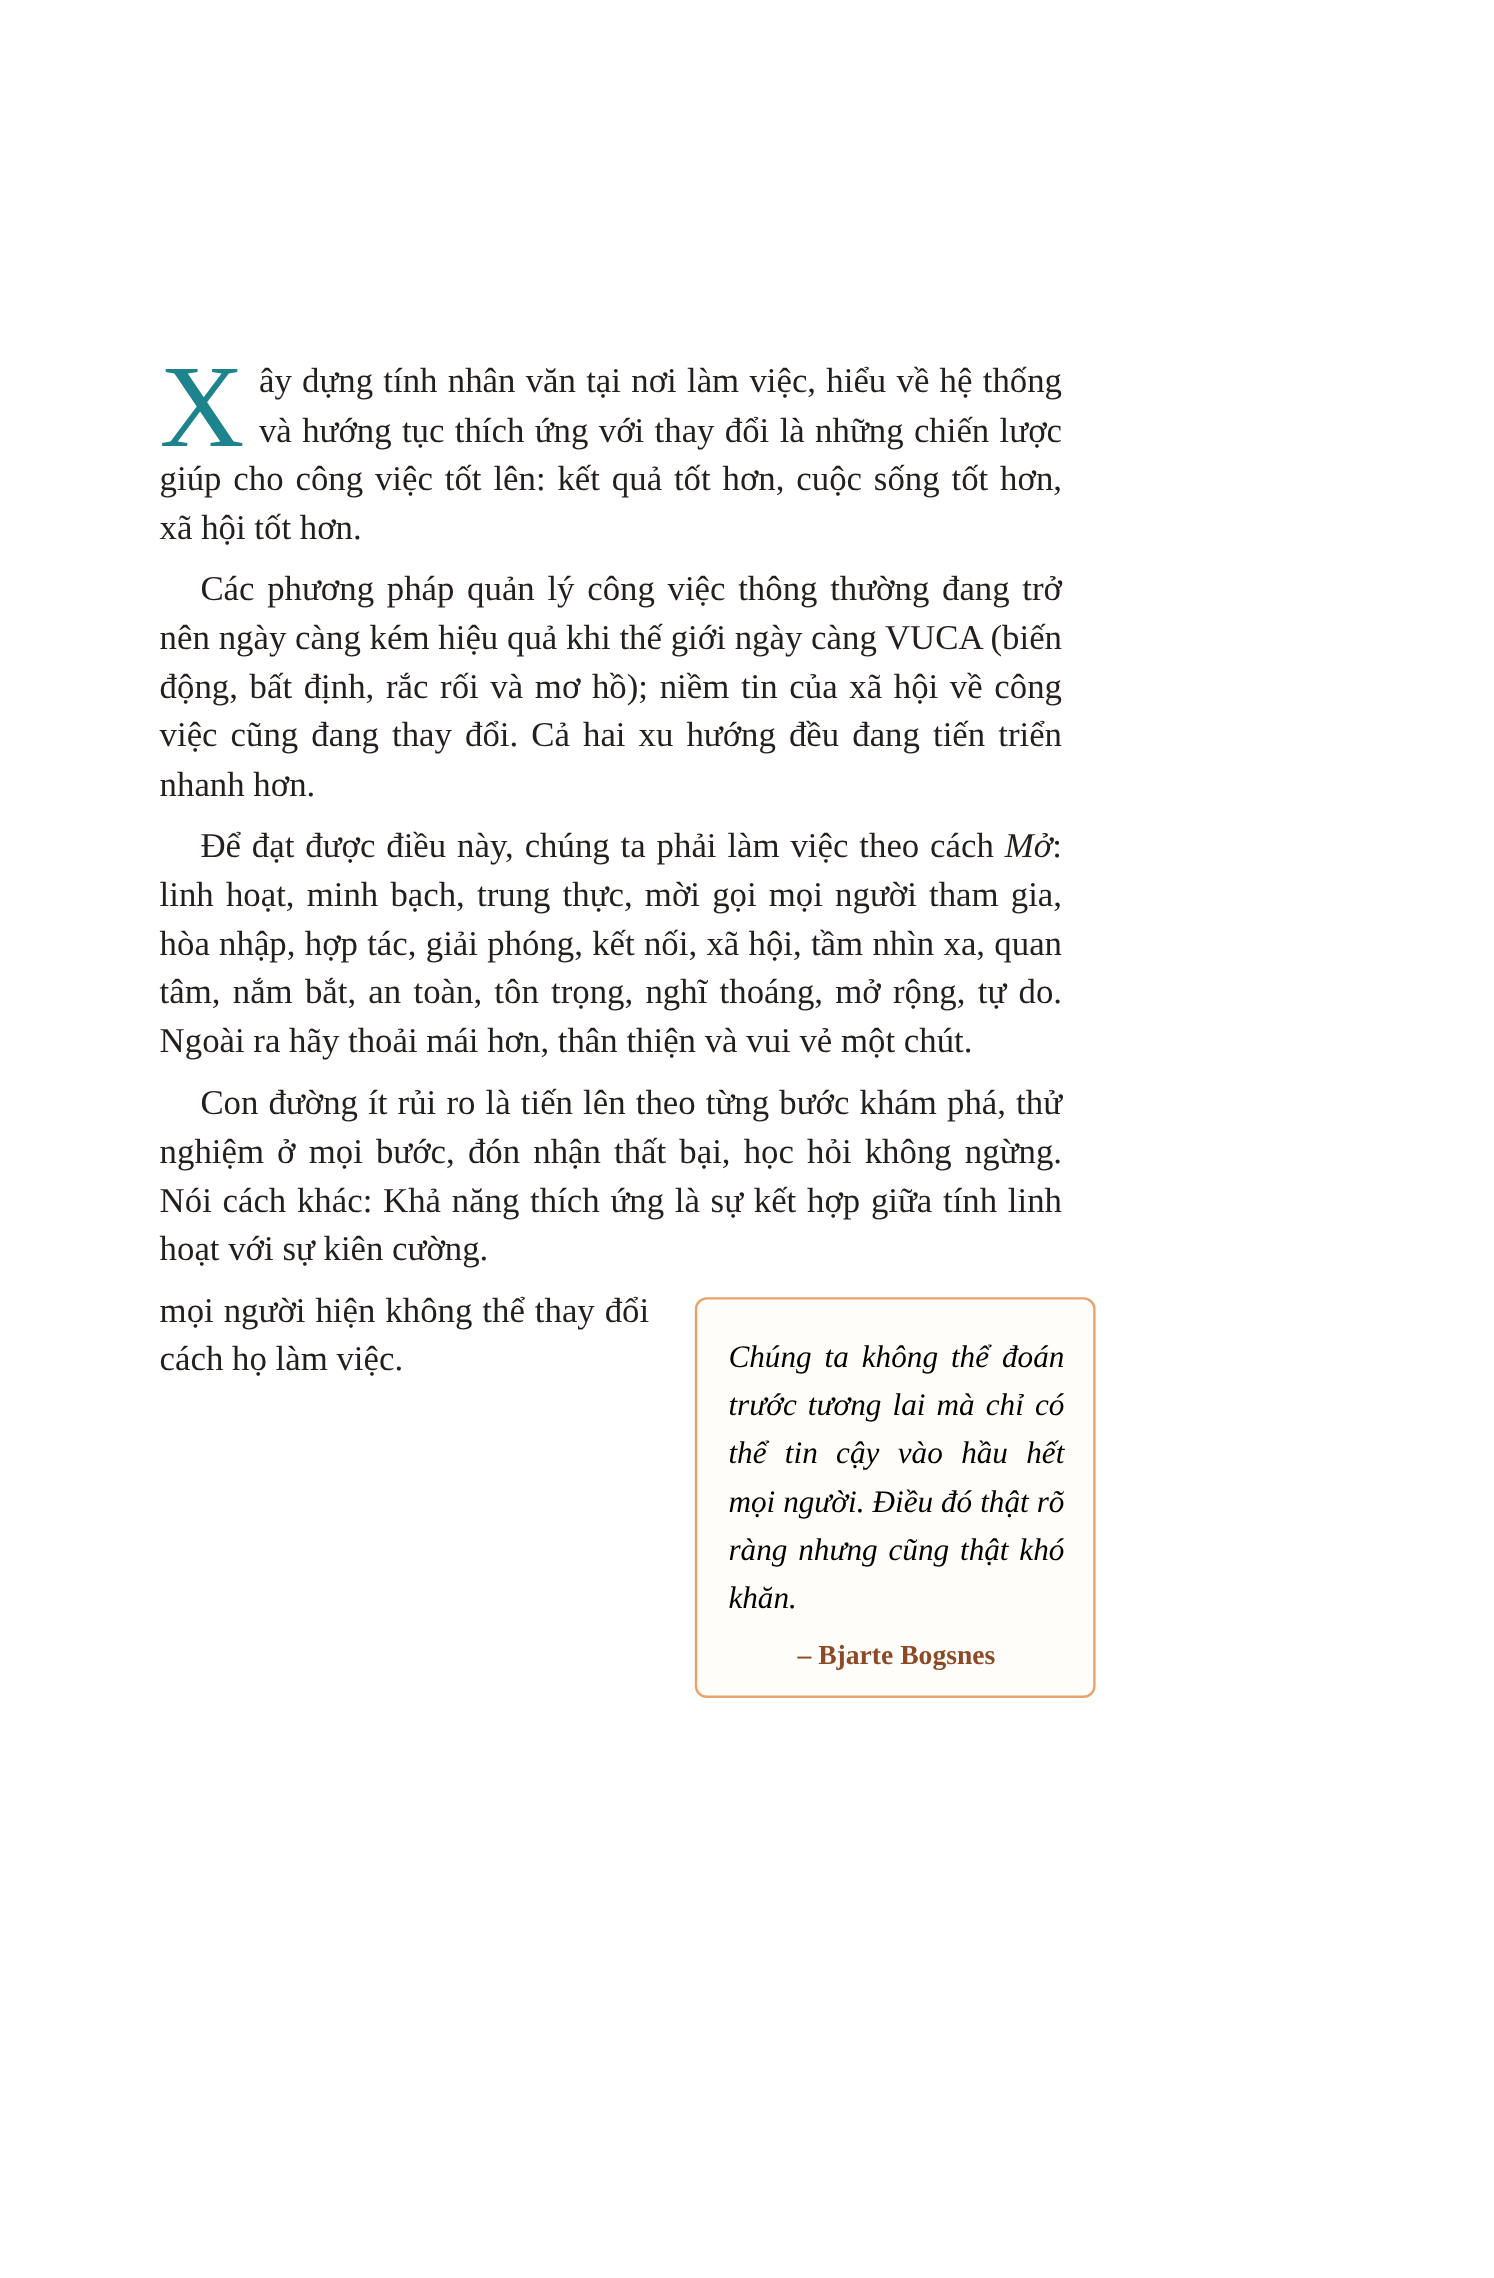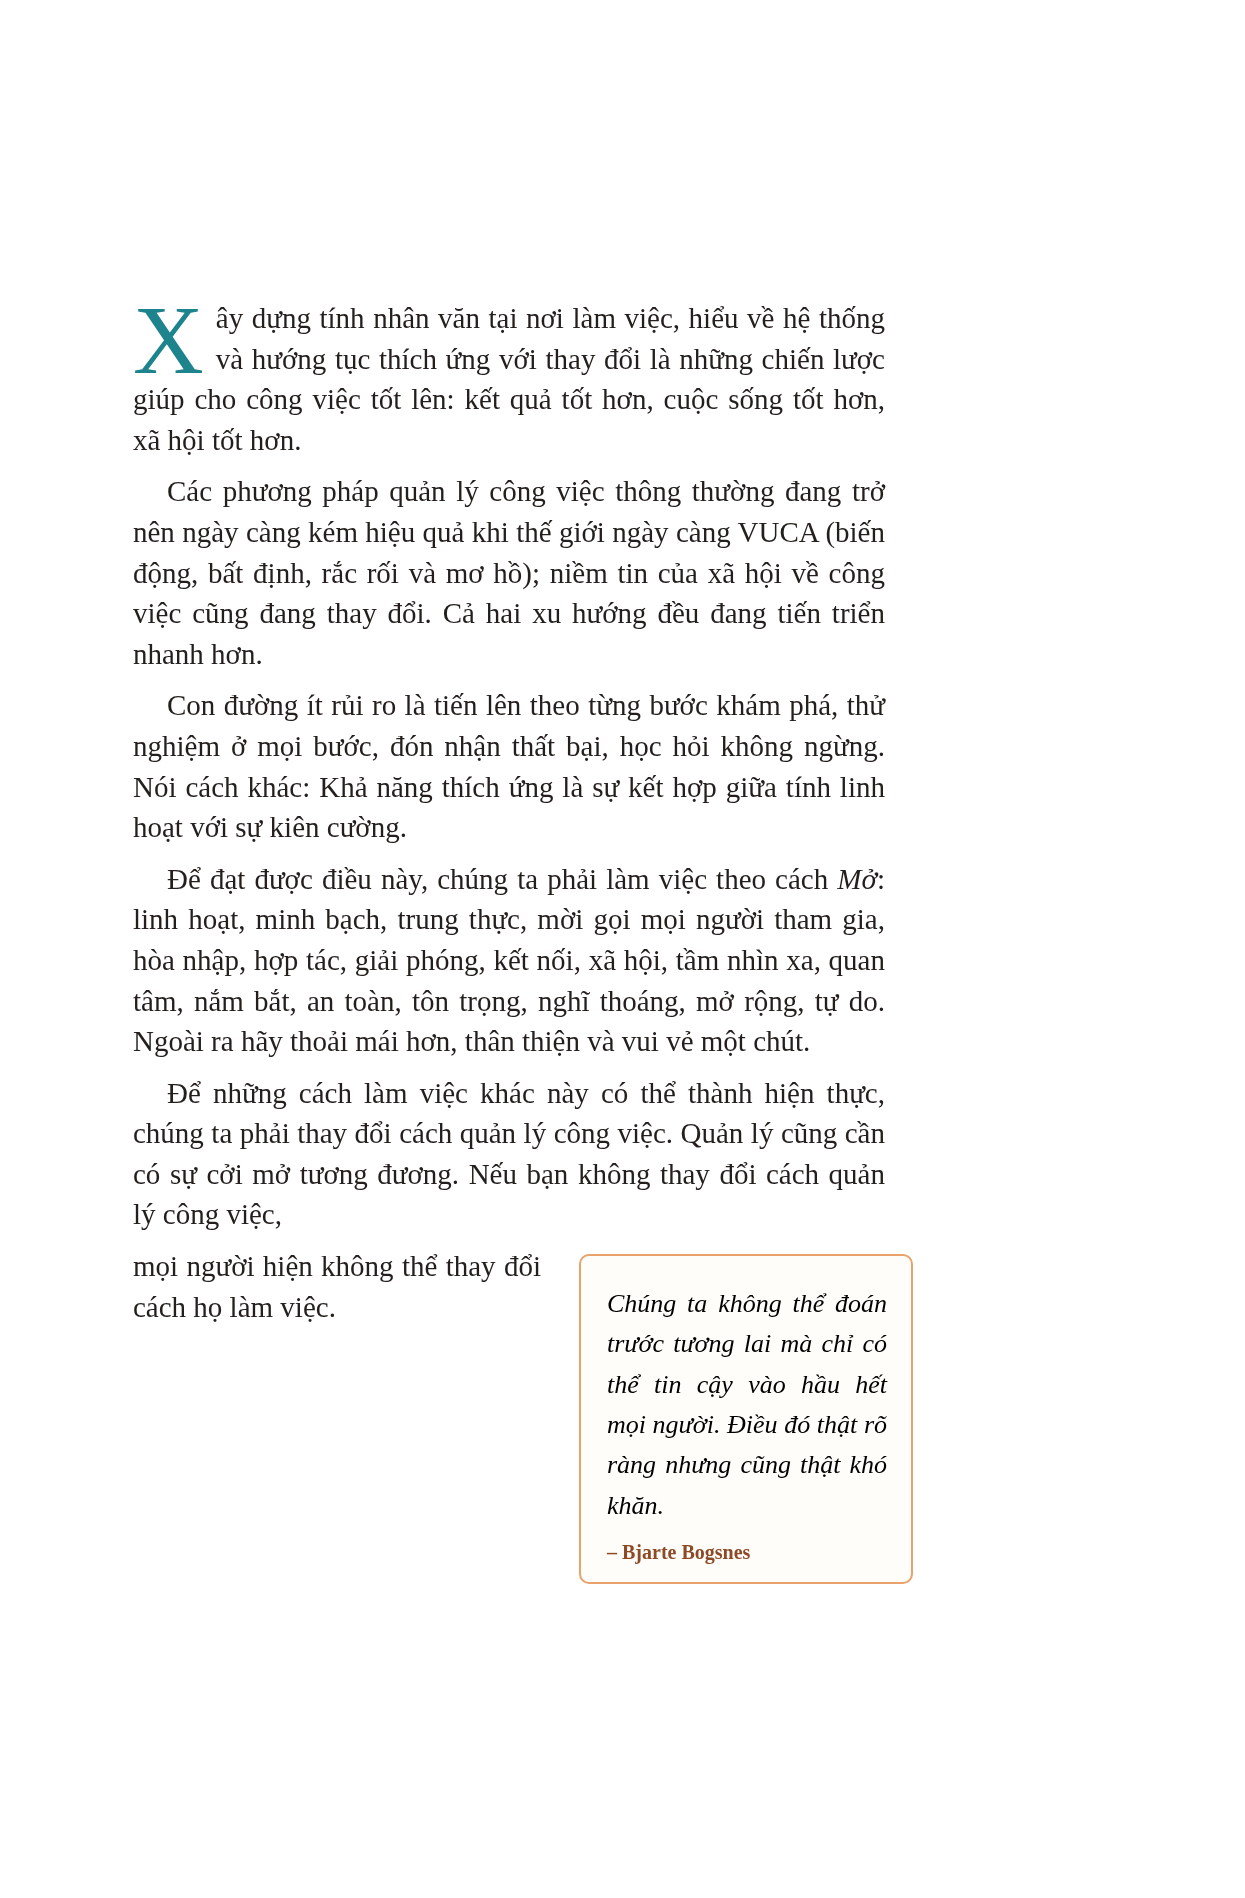--- a/index.html
+++ b/index.html
@@ -58,44 +58,43 @@
     margin: 0 0 12px 0 !important;
     font-size: 26px;
     line-height: 1.55;
     font-style: italic;
     color: #000000;
     text-align: justify;
     text-indent: 0;
   }
   .quote-attr {
     margin: 0 !important;
-    font-size: 20px;
+    font-size: 23px;
     font-weight: bold;
     color: #8c4a26;
-    text-align: left;
+    text-align: center;
   }
   .no-indent {
     text-indent: 0;
   }
 </style>
 </head>
 <body>
 
 <div class="page">
   <div class="content">
 
     <p><span class="dropcap">X</span><span>ây dựng tính nhân văn tại nơi làm việc, hiểu về hệ thống và hướng tục thích ứng với thay đổi là những chiến lược giúp cho công việc tốt lên: kết quả tốt hơn, cuộc sống tốt hơn, xã hội tốt hơn.</span></p>
 
     <p class="indent">Các phương pháp quản lý công việc thông thường đang trở nên ngày càng kém hiệu quả khi thế giới ngày càng VUCA (biến động, bất định, rắc rối và mơ hồ); niềm tin của xã hội về công việc cũng đang thay đổi. Cả hai xu hướng đều đang tiến triển nhanh hơn.</p>
 
+    <p class="indent"><span>Để đạt được điều này, chúng ta phải làm việc theo cách </span><span class="italic">Mở</span><span>: linh hoạt, minh bạch, trung thực, mời gọi mọi người tham gia, hòa nhập, hợp tác, giải phóng, kết nối, xã hội, tầm nhìn xa, quan tâm, nắm bắt, an toàn, tôn trọng, nghĩ thoáng, mở rộng, tự do. Ngoài ra hãy thoải mái hơn, thân thiện và vui vẻ một chút.</span></p>
+
     <p class="indent">Con đường ít rủi ro là tiến lên theo từng bước khám phá, thử nghiệm ở mọi bước, đón nhận thất bại, học hỏi không ngừng. Nói cách khác: Khả năng thích ứng là sự kết hợp giữa tính linh hoạt với sự kiên cường.</p>
 
-    <p class="indent"><span>Để đạt được điều này, chúng ta phải làm việc theo cách </span><span class="italic">Mở</span><span>: linh hoạt, minh bạch, trung thực, mời gọi mọi người tham gia, hòa nhập, hợp tác, giải phóng, kết nối, xã hội, tầm nhìn xa, quan tâm, nắm bắt, an toàn, tôn trọng, nghĩ thoáng, mở rộng, tự do. Ngoài ra hãy thoải mái hơn, thân thiện và vui vẻ một chút.</span></p>
-
-    <p class="indent">Để những cách làm việc khác này có thể thành hiện thực, chúng ta phải thay đổi cách quản lý công việc. Quản lý cũng cần có sự cởi mở tương đương. Nếu bạn không thay đổi cách quản lý công việc,</p>
 
     <div class="bottom">
 
       <div class="quote-box">
         <p class="quote-text">Chúng ta không thể đoán trước tương lai mà chỉ có thể tin cậy vào hầu hết mọi người. Điều đó thật rõ ràng nhưng cũng thật khó khăn.</p>
         <p class="quote-attr">– Bjarte Bogsnes</p>
       </div>
 
       <p class="no-indent">mọi người hiện không thể thay đổi cách họ làm việc.</p>
 

